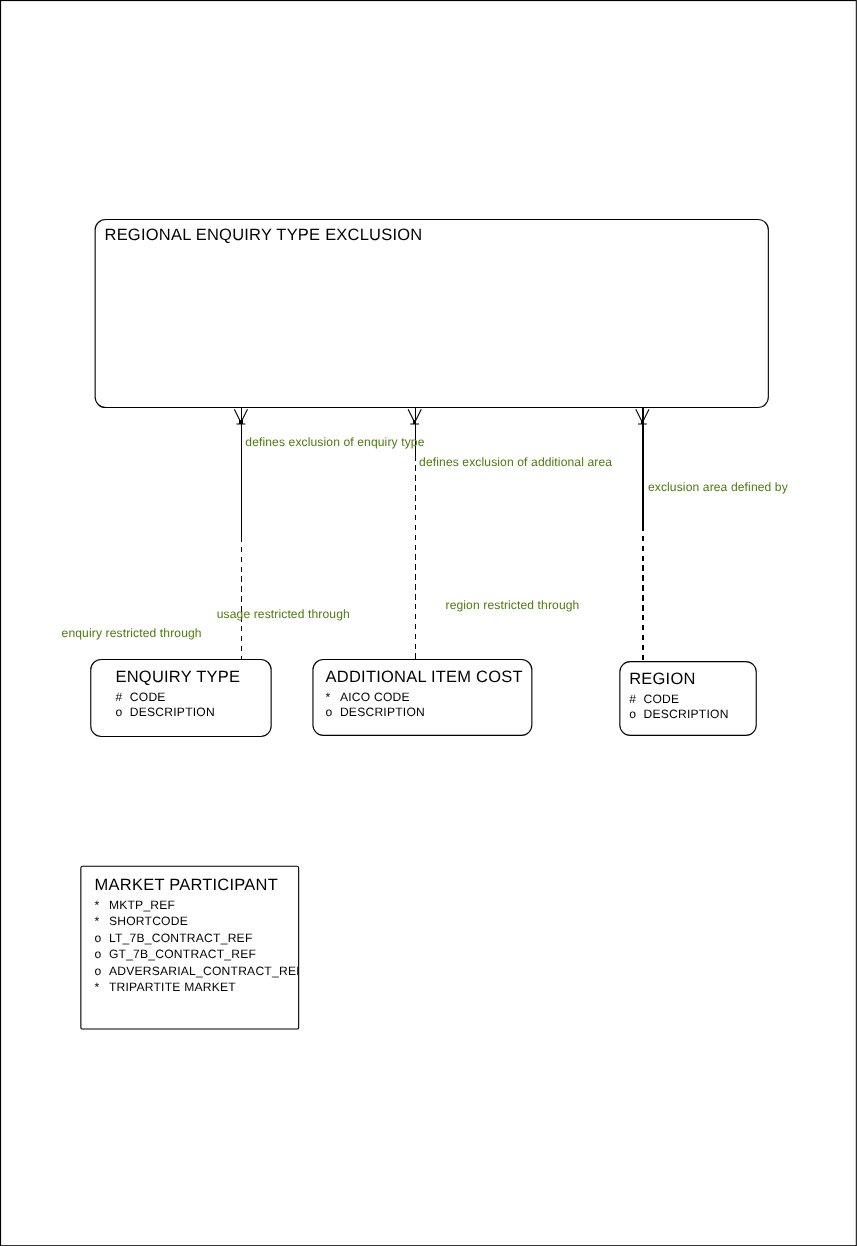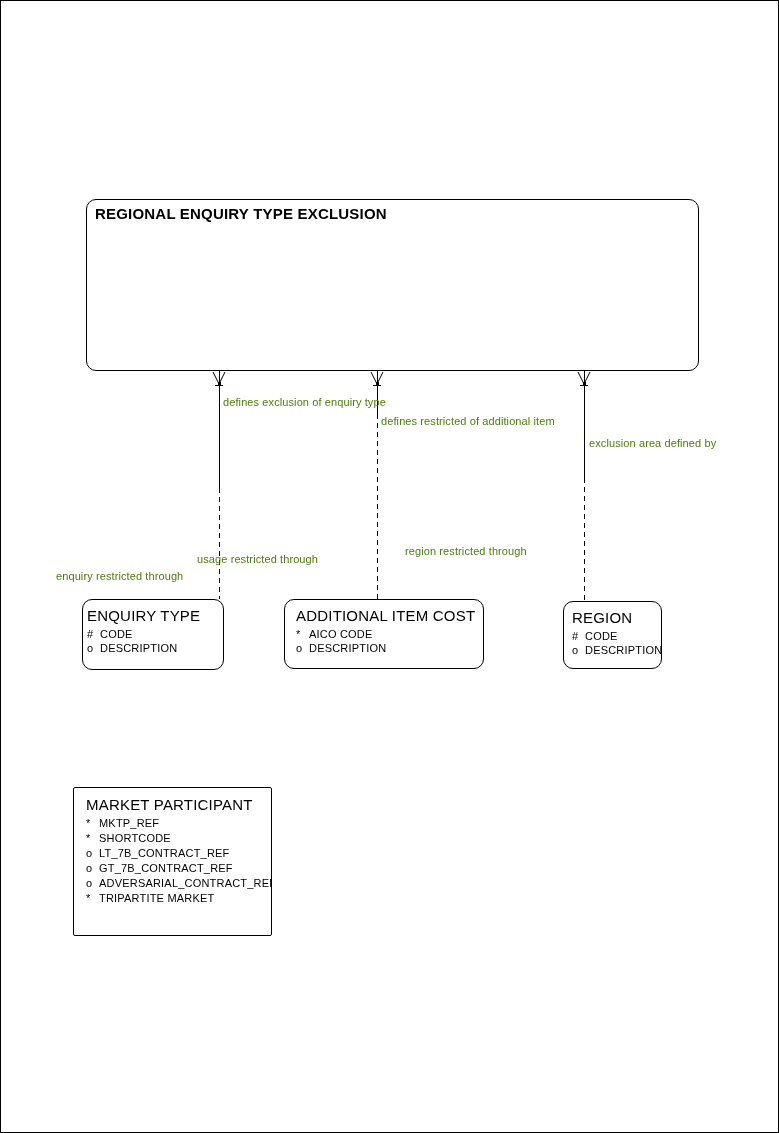--- a/index.html
+++ b/index.html
@@ -58,43 +58,42 @@
     letter-spacing: 0.1px;
   }
   
   .entity-master {
     left: 85px;
     top: 198px;
     width: 613px;
     height: 172px;
     border-radius: 10px;
     padding: 6px 0 0 8px;
-    font-weight: bold;
   }
   
   .entity-enquiry-type {
     left: 81px;
     top: 598px;
-    width: 142px;
+    width: 165px;
     height: 71px;
     border-radius: 10px;
-    padding: 8px 0 0 4px;
+    padding: 8px 0 0 22px;
   }
   .entity-additional-item-cost {
     left: 283px;
     top: 598px;
     width: 200px;
     height: 70px;
     border-radius: 10px;
     padding: 8px 0 0 11px;
   }
   .entity-region {
     left: 562px;
     top: 600px;
-    width: 99px;
+    width: 125px;
     height: 68px;
     border-radius: 10px;
     padding: 8px 0 0 8px;
   }
   .entity-market-participant {
     left: 72px;
     top: 786px;
     width: 199px;
     height: 149px;
     border-radius: 2px;
@@ -131,21 +130,21 @@
       <line x1="583.5" y1="370" x2="583.5" y2="477" stroke="#000000" stroke-width="1"></line>
       <line x1="583.5" y1="477" x2="583.5" y2="600" stroke="#000000" stroke-width="1" stroke-dasharray="5,4"></line>
     </g>
   </svg>
 
   <div class="entity entity-master">
     <div class="entity-title">REGIONAL ENQUIRY TYPE EXCLUSION</div>
   </div>
 
   <div class="rel-label" style="left:222px; top:394px;">defines exclusion of enquiry type</div>
-  <div class="rel-label" style="left:380px; top:413px;">defines restricted of additional item</div>
+  <div class="rel-label" style="left:380px; top:413px;">defines exclusion of additional area</div>
   <div class="rel-label" style="left:588px; top:435px;">exclusion area defined by</div>
   <div class="rel-label" style="left:196px; top:551px;">usage restricted through</div>
   <div class="rel-label" style="left:404px; top:543px;">region restricted through</div>
   <div class="rel-label" style="left:11px; top:568px;margin-left:44px;">enquiry restricted through</div>
 
   <div class="entity entity-enquiry-type">
     <div class="entity-title">ENQUIRY TYPE</div>
     <div class="entity-title-gap"></div>
     <div class="attr-row">
       <span class="attr-marker">#</span><span>CODE</span>

